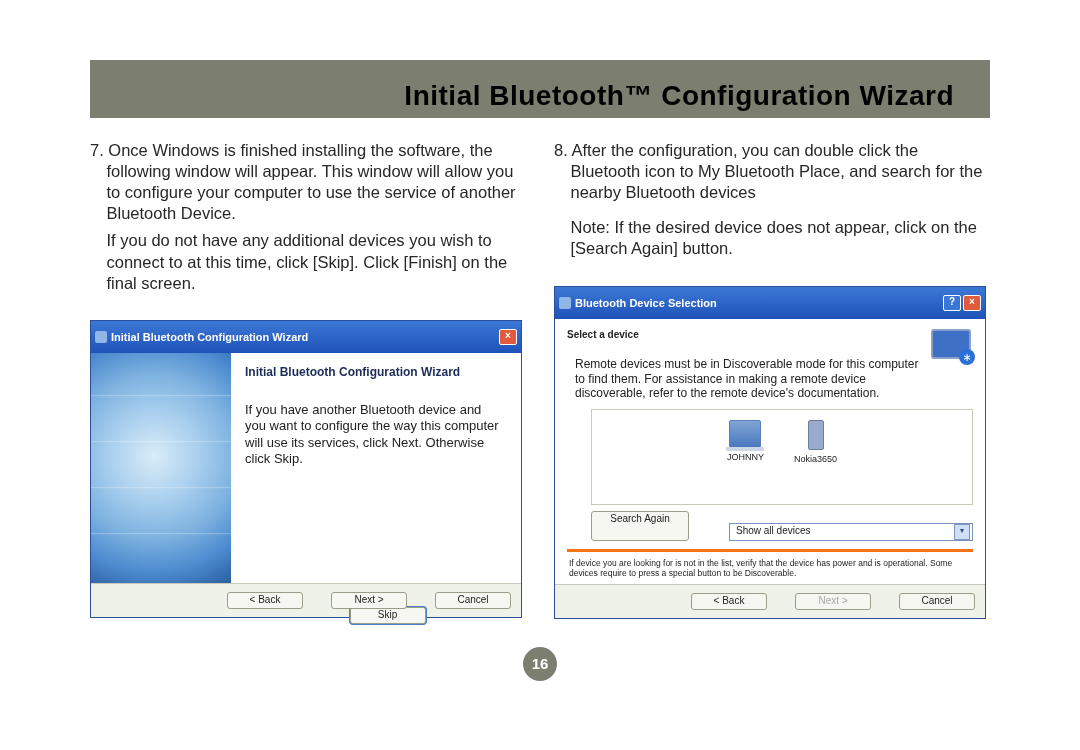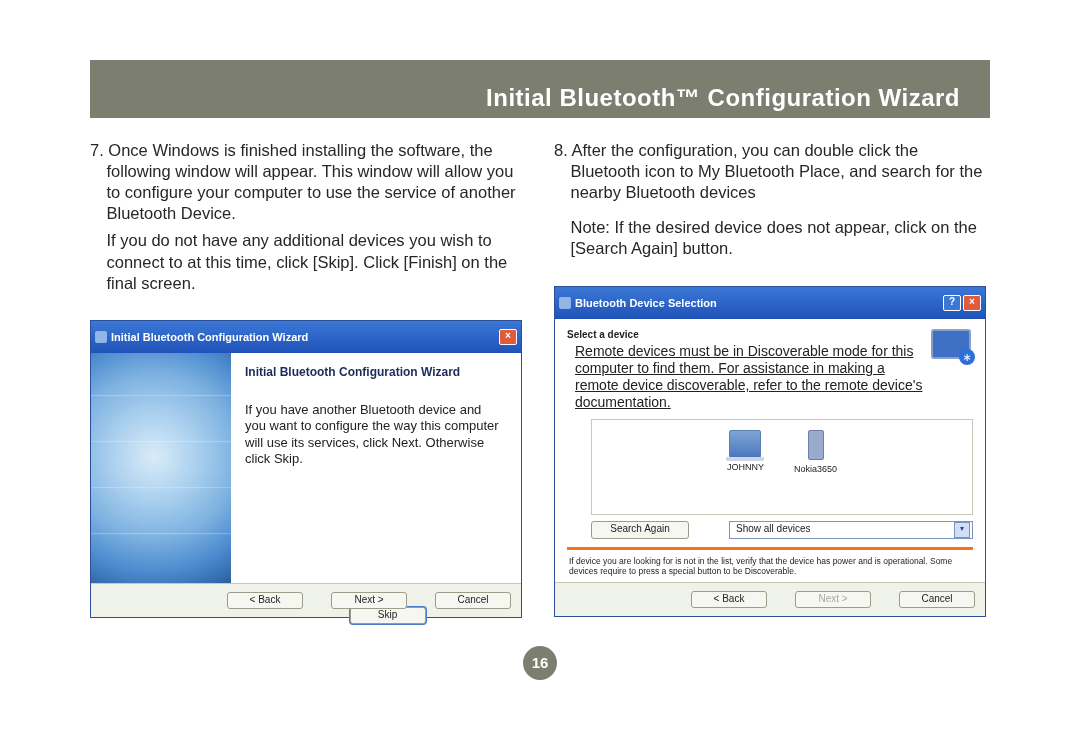--- a/index.html
+++ b/index.html
@@ -16,24 +16,24 @@
     margin: 60px auto 0 auto;
     position: relative;
   }
   .header-bar {
     background: #7c7e6f;
     height: 58px;
     position: relative;
   }
   .header-title {
     position: absolute;
-    right: 30px;
+    right: 36px;
     bottom: 6px;
-    color: #ffffff;
-    font-size: 24px;
+    color: #000000;
+    font-size: 28px;
     font-weight: bold;
     letter-spacing: .5px;
   }
   .columns {
     display: flex;
     gap: 28px;
     margin-top: 22px;
     font-size: 16.5px;
     line-height: 1.28;
   }
@@ -102,40 +102,40 @@
   .btn-row{
     background:#eef2e9; padding:8px 10px; text-align:right; border-top:1px solid #c9c9bb;
     display:flex; justify-content:flex-end; gap:28px;
   }
 
   
   .win2-body{ background:#fff; padding:10px 12px 6px 12px;}
   .w2-head{ display:flex; align-items:flex-start;}
   .w2-head-text{flex:1;}
   .w2-h{font-weight:bold; font-size:10px;}
-  .w2-sub{font-size:14px; line-height:1.2; padding-left:8px; margin-top:2px;text-decoration:underline;}
+  .w2-sub{font-size:12px; line-height:1.2; padding-left:8px; margin-top:16px;}
   .monitor-ico{
     width:42px;height:34px;position:relative;margin-left:6px;
   }
   .monitor-ico .screen{position:absolute;top:0;left:0;width:36px;height:26px;background:#3e70c6;border:2px solid #8aa0c9;border-radius:3px;}
   .monitor-ico .bt{position:absolute;right:-2px;bottom:-2px;width:16px;height:16px;background:#2c6fd6;border-radius:50%;color:#fff;font-size:11px;display:flex;align-items:center;justify-content:center;}
   .device-area{
     border:1px solid #c9c9bb; height:80px; margin:8px 0 6px 24px; padding:10px 10px 4px 10px;
     display:flex; gap:30px; align-items:flex-start;justify-content:center;
   }
   .device{ text-align:center; font-size:9px;}
   .device .d-ico{width:30px;height:26px;margin:0 auto 4px auto;}
   .d-laptop{background:linear-gradient(#7fa4d6,#4b78bd);border:1px solid #5b7db4;border-radius:2px;position:relative;}
   .d-laptop::after{content:"";position:absolute;left:-4px;right:-4px;bottom:-4px;height:4px;background:#cdd7e6;border-radius:1px;}
   .d-phone{width:14px;height:28px;background:#9aaacd;border:1px solid #6c7fa6;border-radius:2px;margin:0 auto 4px auto;}
   .filter-row{display:flex;gap:40px;margin-left:24px;margin-bottom:8px;}
   .filter-row .xp-btn{min-width:80px;}
   .dropdown{
     flex:1;display:flex;align-items:center;border:1px solid #7a93bf;background:#fff;
-    padding:0 2px 0 6px; font-size:10px; height:16px;
+    padding:0 2px 0 6px; font-size:10px; height:16px;margin-top:12px;
   }
   .dropdown .dd-arrow{width:14px;height:14px;background:#cfe0f6;border:1px solid #7a93bf;margin-left:auto;display:flex;align-items:center;justify-content:center;font-size:8px;color:#2b4b86;}
   .w2-note{font-size:8.5px;line-height:1.2;border-top:3px solid #f97316;padding:6px 2px 0 2px;}
   .disabled{color:#a7a7a7;}
 
   .page-number{
     margin:28px auto 0 auto; width:34px;height:34px;border-radius:50%;
     background:#7c7e6f;color:#fff;display:flex;align-items:center;justify-content:center;
     font-size:15px;font-weight:bold;
   }

